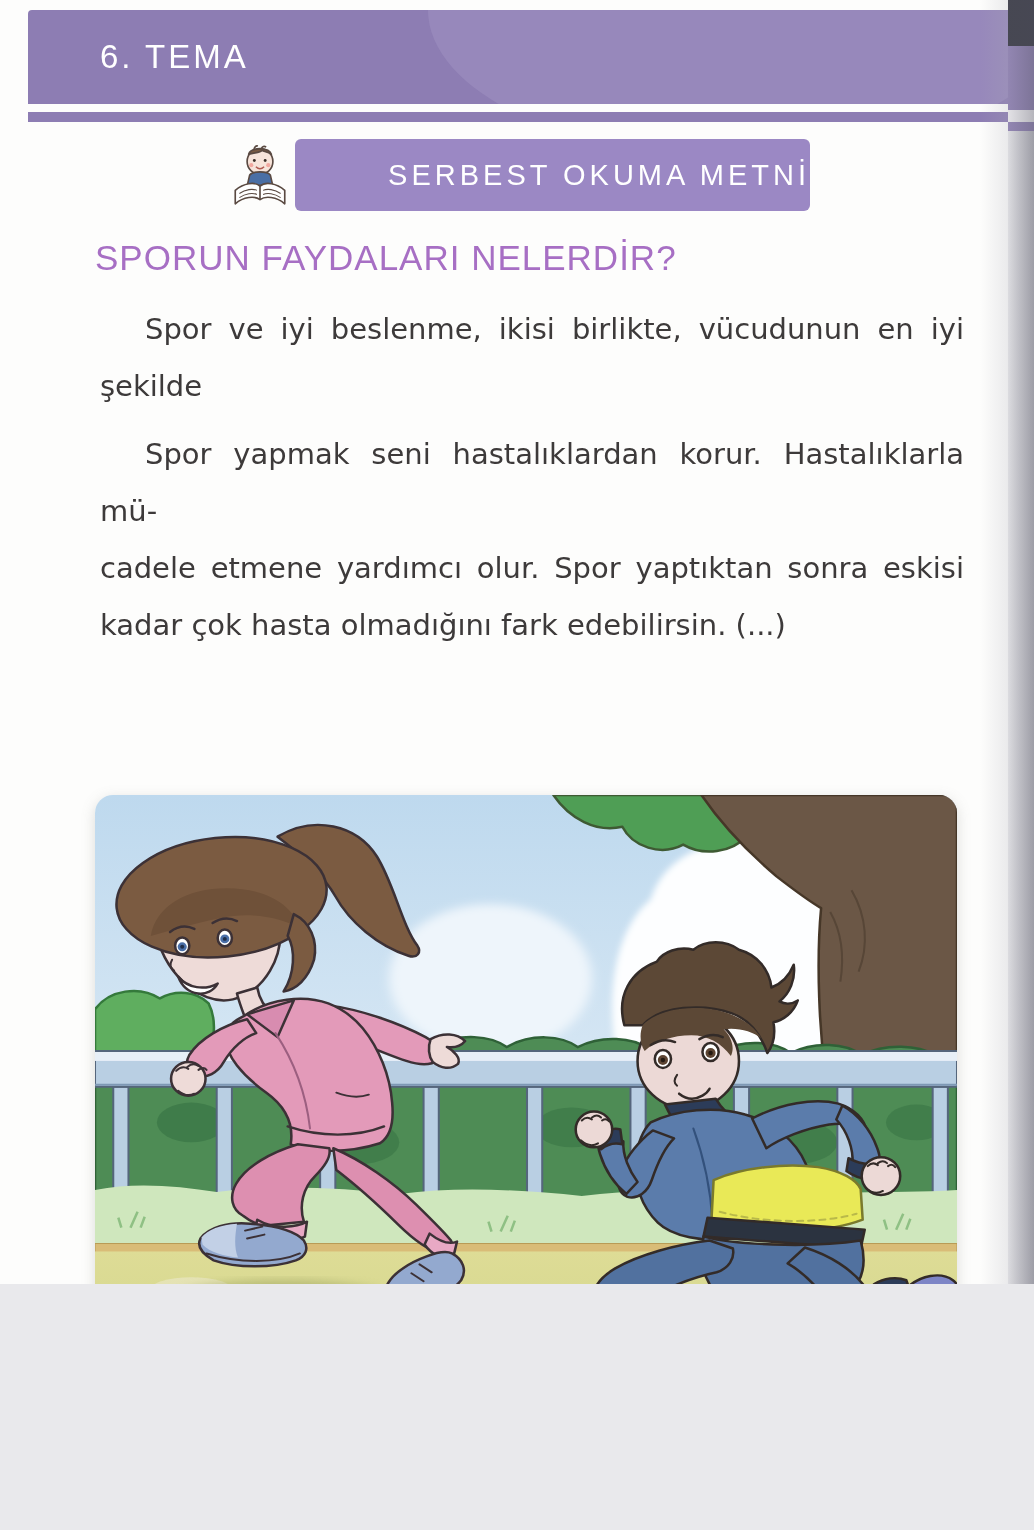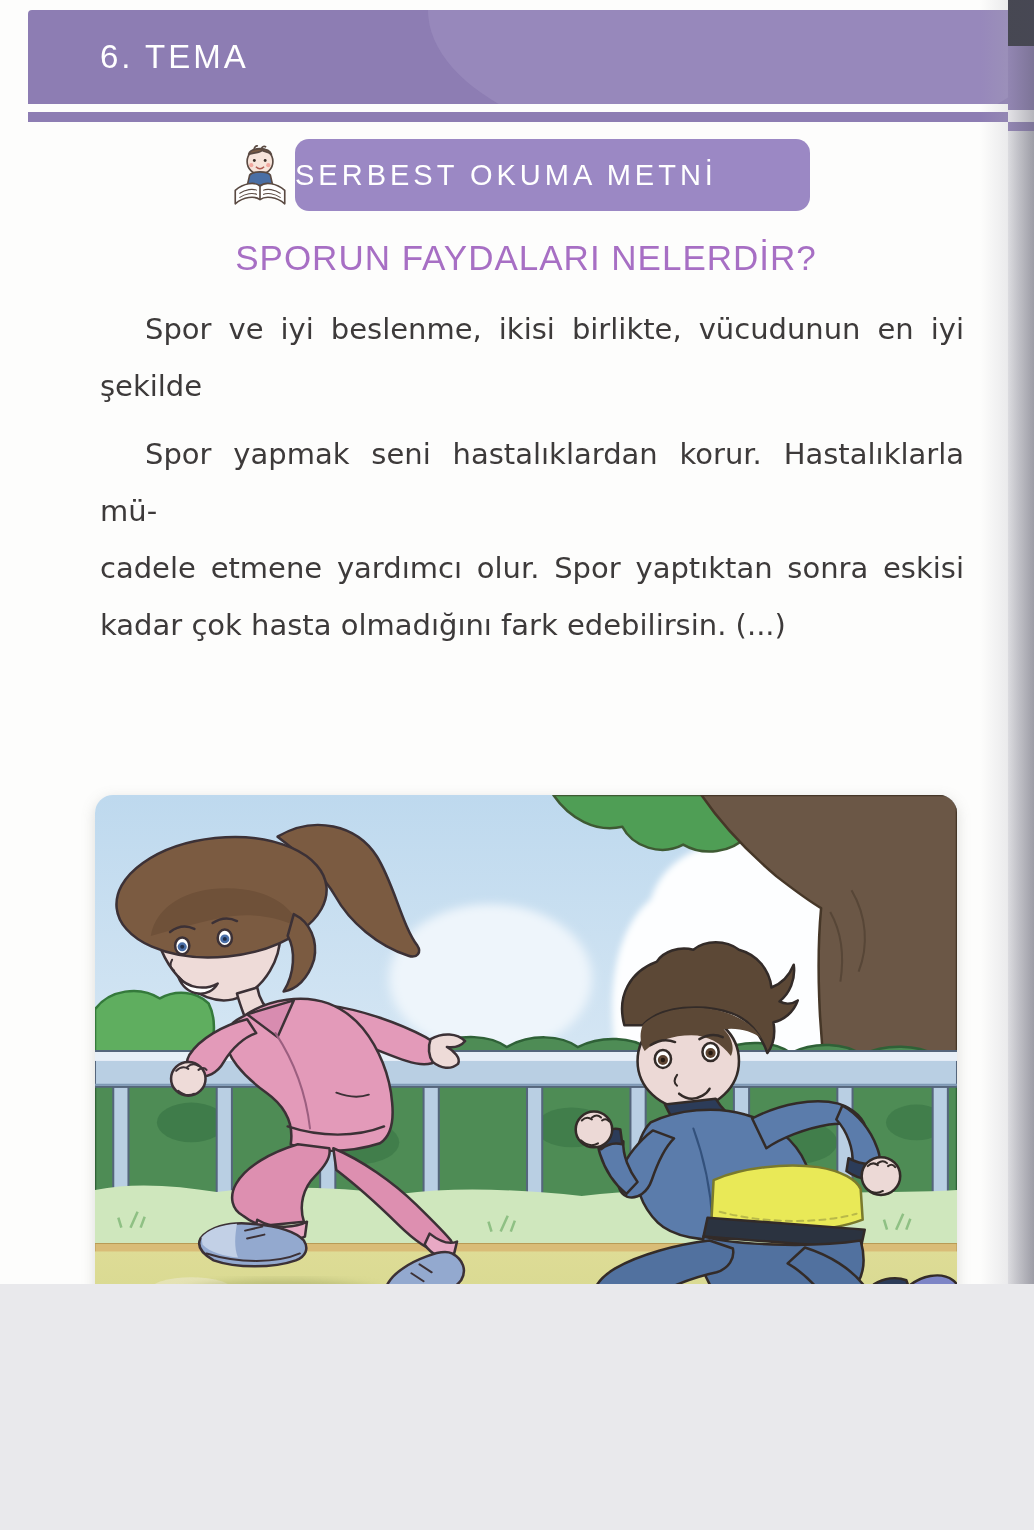--- a/index.html
+++ b/index.html
@@ -32,26 +32,26 @@
   .edge-white{height:12px;background:#f5f4f6;}
   .edge-strip2{height:9px;background:var(--c-header_purple);}
   .edge-rest{flex:1;background:linear-gradient(to right,#ececee,#c9c9cf);}
   .curl-shade{position:absolute;right:0;top:0;width:54px;height:100%;pointer-events:none;
     background:linear-gradient(to right,rgba(255,255,255,0) 0%,rgba(170,170,180,.22) 50%,rgba(105,105,118,.45) 100%);}
 
   
   .section-banner{position:absolute;left:295px;top:139px;width:515px;height:72px;
     background:linear-gradient(180deg,#a391c9,#94809e00),var(--c-banner_purple);
     background:var(--c-banner_purple);
-    border-radius:14px;display:flex;align-items:center;justify-content:flex-start;}
+    border-radius:6px;display:flex;align-items:center;justify-content:flex-end;}
   .section-banner span{color:#fff;font-size:29px;letter-spacing:4px;}
   .reader-icon{position:absolute;left:232px;top:144px;width:56px;height:66px;}
 
   
-  .page-title{position:absolute;left:95px;width:862px;top:238px;text-align:center;
+  .page-title{position:absolute;left:95px;width:862px;top:238px;
     color:var(--c-title_purple);font-size:35px;letter-spacing:1px;font-weight:400;}
 
   
   .body-text{position:absolute;left:100px;top:301px;width:864px;
     color:var(--c-body_text);font-family:"DejaVu Sans","Liberation Sans",sans-serif;
     font-size:29px;line-height:57px;}
   .para{margin-bottom:11px;}
   .para .line{text-align:justify;text-align-last:justify;white-space:normal;}
   .para .line.last{text-align-last:left;}
   .para .line.first{text-indent:45px;}

